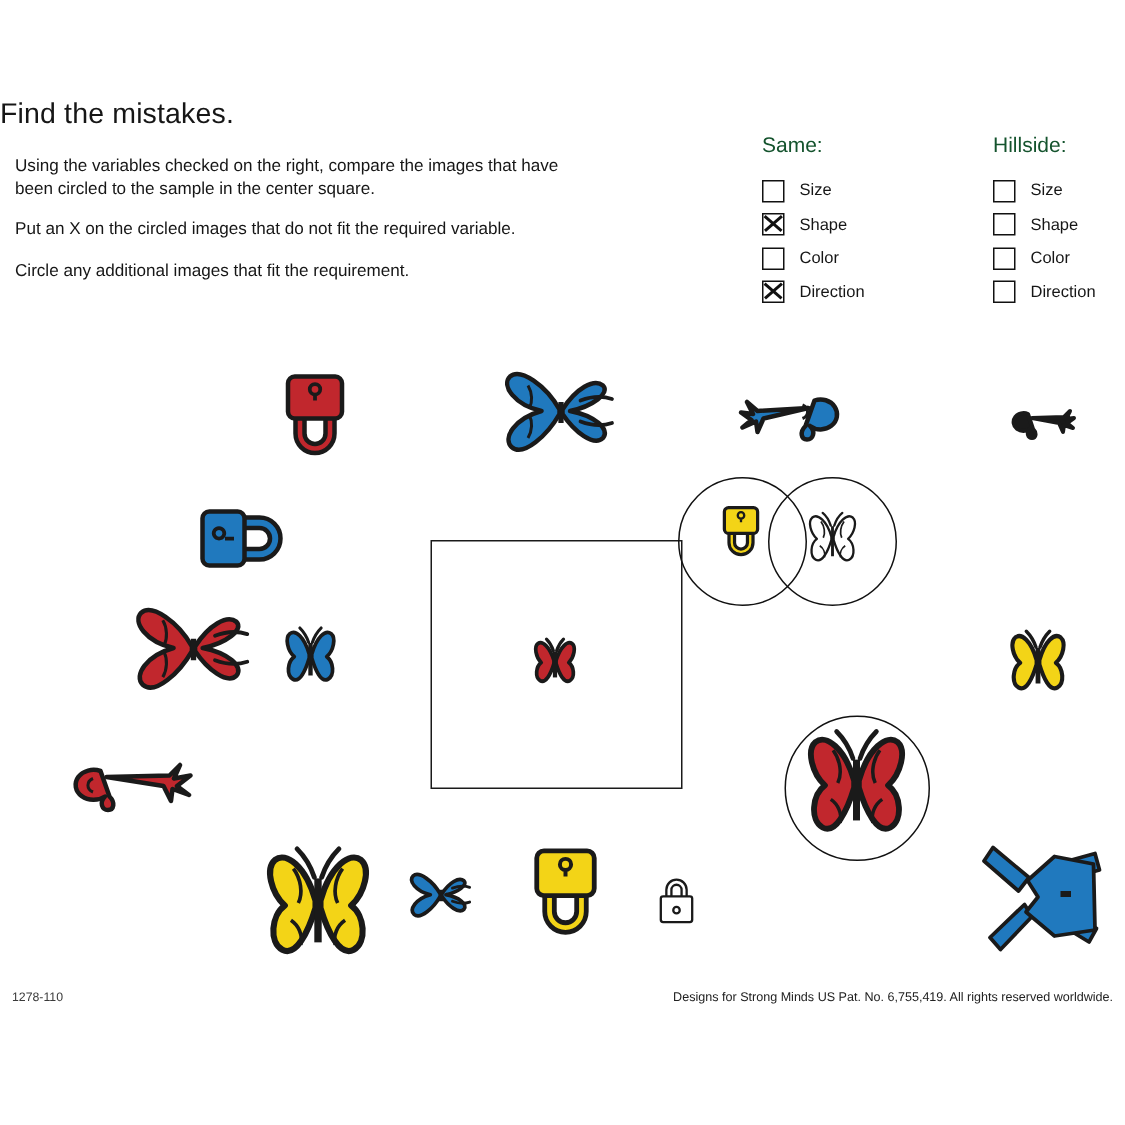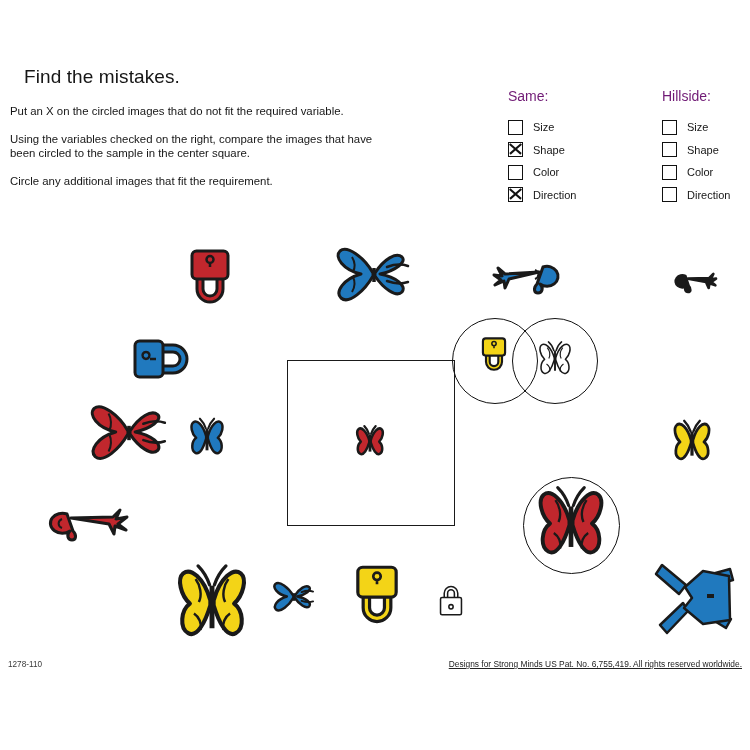--- a/index.html
+++ b/index.html
@@ -8,34 +8,34 @@
     background:#ffffff;
     font-family:"Liberation Sans", sans-serif;
     color:#111111;
     position:relative;
     overflow:hidden;
   }
   .page{position:absolute;inset:0;}
 
   
   .title{
-    position:absolute;left:24px;top:66px;
+    position:absolute;left:0;top:66px;
     font-size:19px;font-weight:400;letter-spacing:.1px;color:#161616;
   }
   .instructions{position:absolute;left:10px;top:104px;width:380px;}
   .instr{
     font-size:11.4px;line-height:14.6px;color:#161616;margin:0 0 13px 0;
   }
   .instr.last{margin-bottom:0;}
 
   
   .col{position:absolute;}
   .col-same{left:508px;top:88px;}
   .col-diff{left:662px;top:88px;}
-  .col-head{font-size:14px;color:#701a75;margin-bottom:12px;}
+  .col-head{font-size:14px;color:#14532d;margin-bottom:12px;}
   .cb-row{display:flex;align-items:center;height:22.5px;}
   .cb{
     width:13px;height:13px;border:1.6px solid #111;
     background:#fff;position:relative;flex:0 0 auto;
   }
   .cb.checked::before,.cb.checked::after{
     content:"";position:absolute;left:-1px;top:5px;
     width:15px;height:1.6px;background:#111;
   }
   .cb.checked::before{transform:rotate(41deg);}
@@ -56,37 +56,37 @@
 
   
   .fig{position:absolute;}
   .fig svg{display:block;overflow:visible;}
 
   .footer-code{
     position:absolute;left:8px;top:660px;font-size:8.2px;color:#3a3a3a;
   }
   .footer-line1{
     position:absolute;right:8px;top:659px;font-size:8.4px;color:#222;
-    text-align:right;white-space:nowrap;text-decoration:underline;
+    text-align:right;white-space:nowrap;
   }
   .footer-line2{
     position:absolute;right:8px;top:674px;font-size:7.2px;color:#222;
     text-align:right;white-space:nowrap;
   }
 </style>
 </head>
 <body>
 
 <div class="page">
 
   <div class="title">Find the mistakes.</div>
 
   <div class="instructions">
+    <p class="instr">Using the variables checked on the right, compare the images that have been circled to the sample in the center square.</p>
     <p class="instr">Put an X on the circled images that do not fit the required variable.</p>
-    <p class="instr">Using the variables checked on the right, compare the images that have been circled to the sample in the center square.</p>
     <p class="instr last">Circle any additional images that fit the requirement.</p>
   </div>
 
   <div class="col col-same">
     <div class="col-head">Same:</div>
 
     <div class="cb-row">
       <span class="cb"></span>
       <span class="cb-label">Size</span>
     </div>

